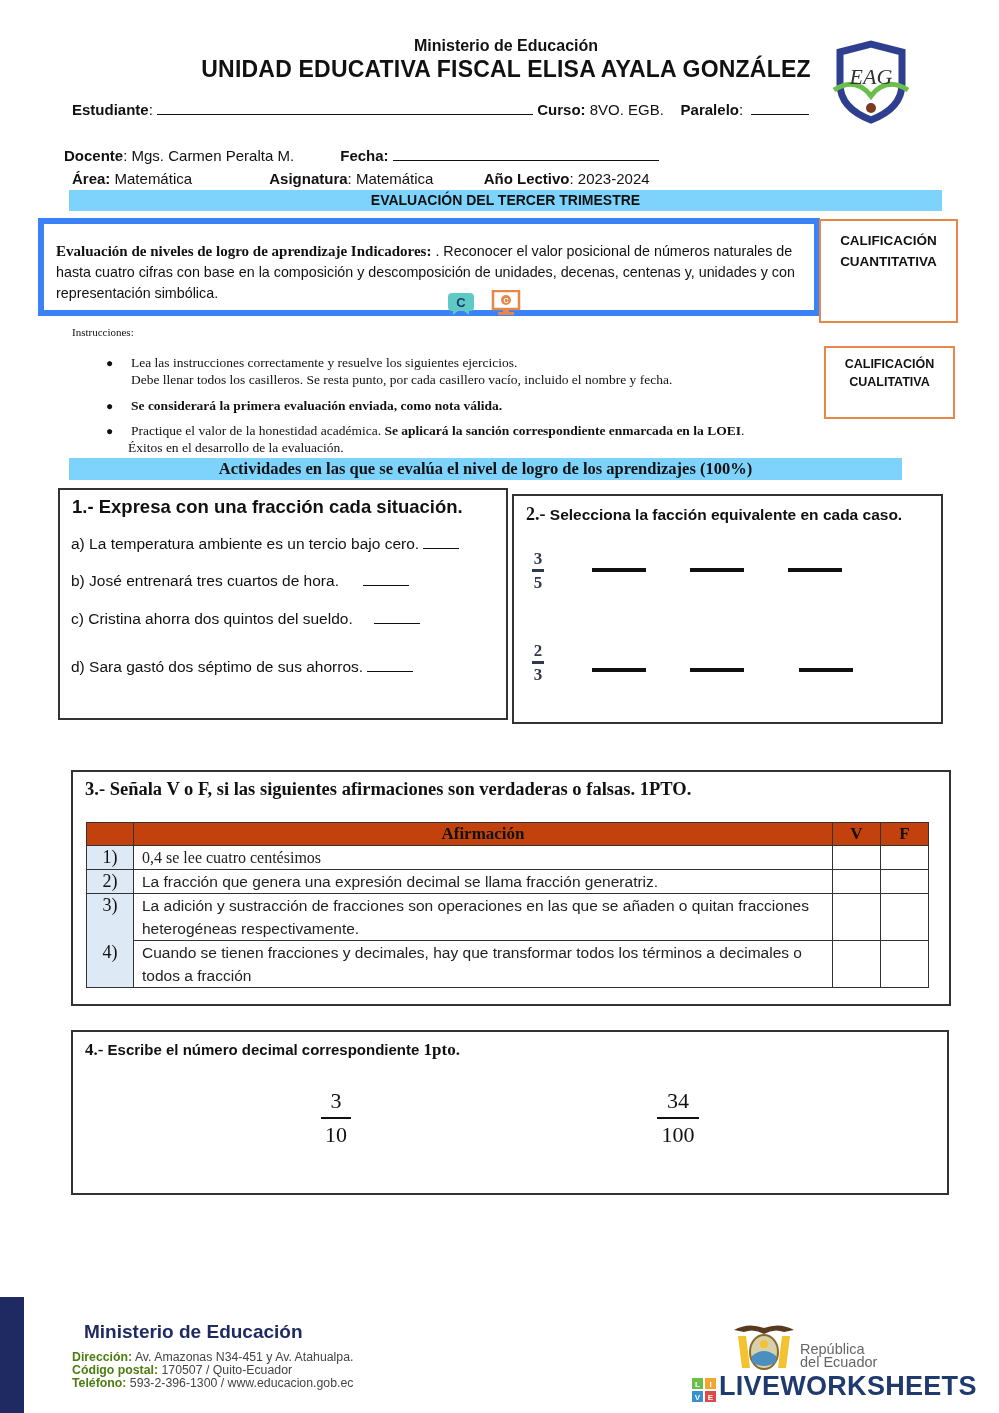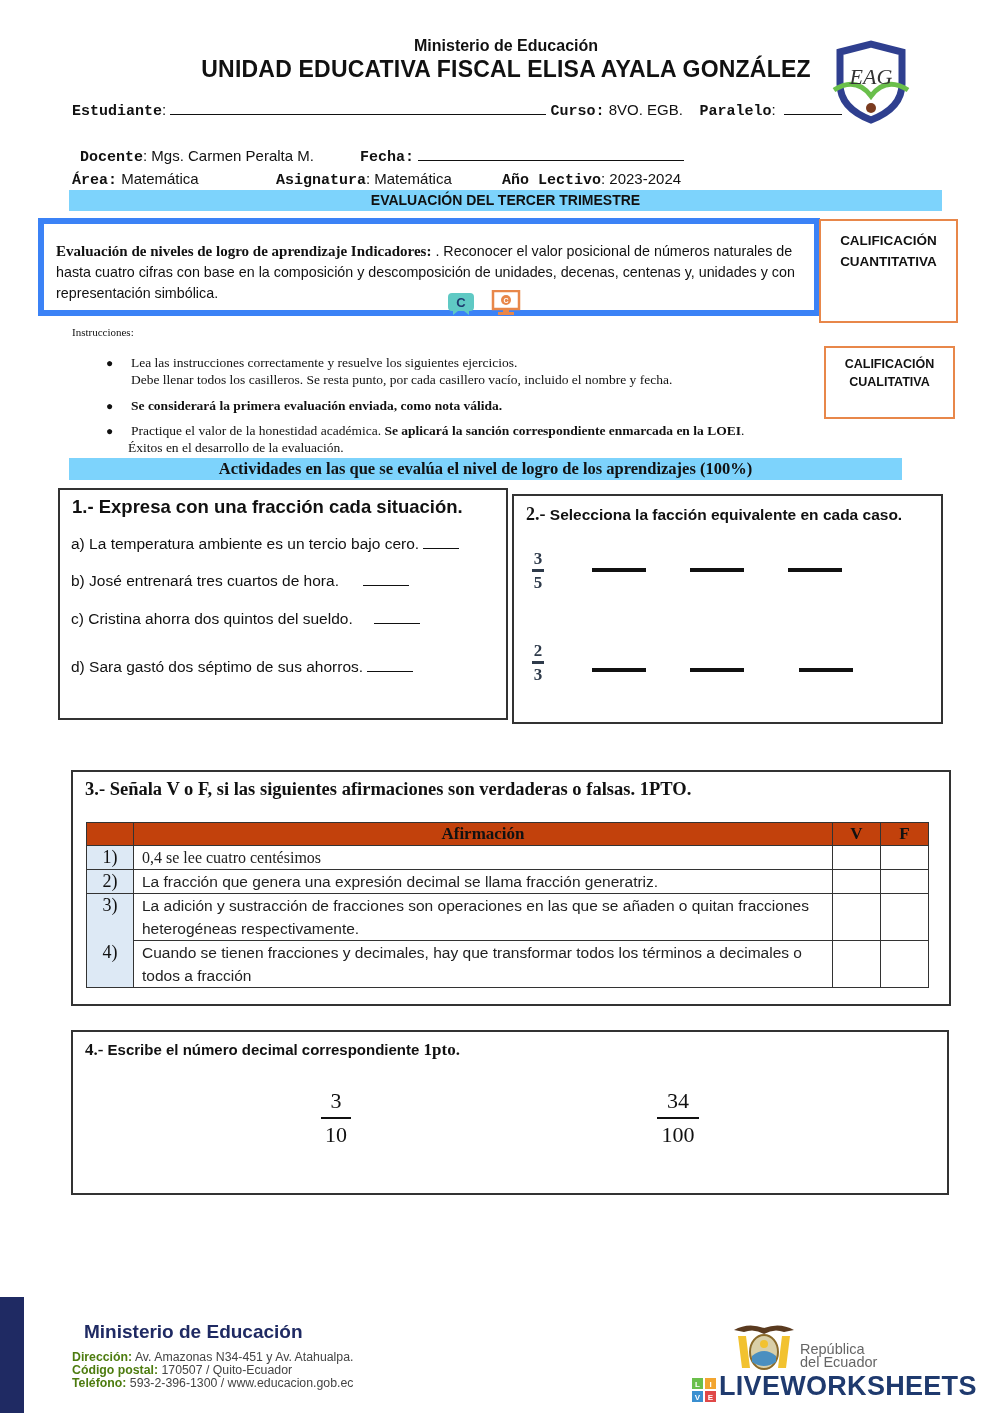--- a/index.html
+++ b/index.html
@@ -8,24 +8,24 @@
   .abs { position: absolute; }
   .narrow { font-family: "Liberation Sans Narrow", "Liberation Sans", sans-serif; }
   .serif { font-family: "Liberation Serif", serif; }
 
   
   #ministry-top { left: 0; width: 1012px; top: 37px; text-align: center; font-size: 16px; font-weight: bold; }
   #school-title { left: 0; width: 1012px; top: 56px; text-align: center; font-size: 23px; font-weight: bold; letter-spacing: 0.2px; }
   #school-logo { left: 826px; top: 40px; width: 90px; height: 84px; }
 
   .field-row { font-size: 15px; white-space: nowrap; }
-  .field-row b { font-weight: bold; font-family: Liberation Mono, monospace; }
+  .field-row b { font-weight: bold; }
   .blank { display: inline-block; border-bottom: 1px solid #111; height: 14px; vertical-align: baseline; }
   #row-estudiante { left: 72px; top: 101px; }
-  #row-docente { left: 80px; top: 147px; }
+  #row-docente { left: 64px; top: 147px; }
   #row-area { left: 72px; top: 170px; }
 
   .blue-band { background: #7dd3fc; text-align: center; font-weight: bold; }
   #eval-band { left: 69px; top: 190px; width: 873px; height: 21px; font-size: 14px; line-height: 21px; }
 
   
   #indicator-box { left: 38px; top: 218px; width: 782px; height: 98px; border: 6px solid #3b82f6; padding: 17px 14px 14px 12px; font-size: 14.3px; line-height: 20.8px; }
   #indicator-box .lead { font-family: "Liberation Serif", serif; font-weight: bold; font-size: 15px; }
   #grade-quant { left: 819px; top: 219px; width: 139px; height: 104px; border: 2px solid #e8874a; text-align: center; font-size: 13.5px; font-weight: bold; padding-top: 9px; line-height: 21px; }
   #grade-qual { left: 824px; top: 346px; width: 131px; height: 73px; border: 2px solid #e8874a; text-align: center; font-size: 12.5px; font-weight: bold; padding-top: 7px; line-height: 18px; }

